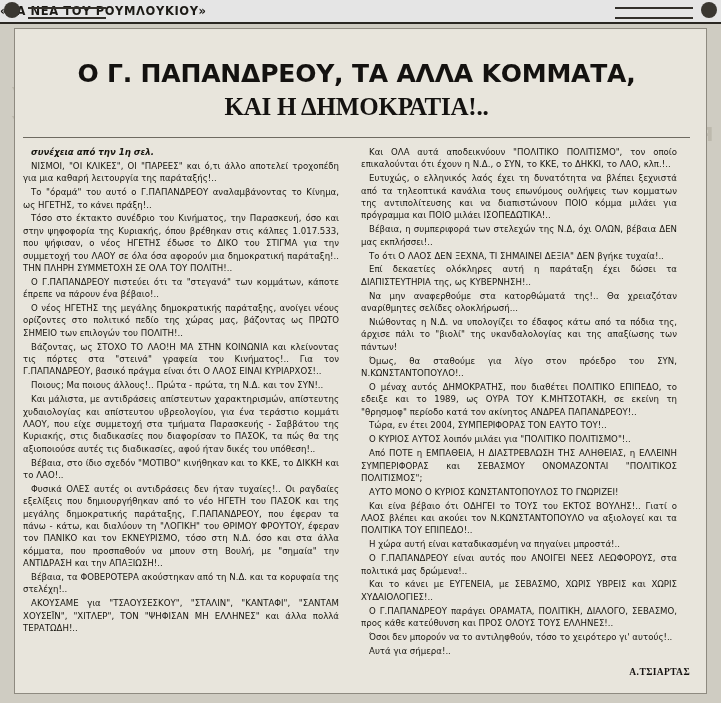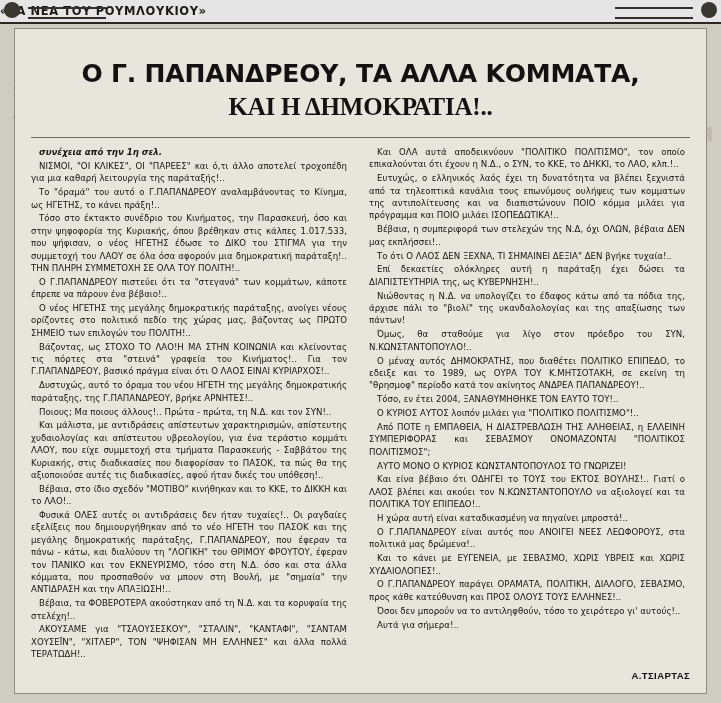--- a/index.html
+++ b/index.html
@@ -77,21 +77,21 @@
   
   .article {
     position: absolute;
     top: 28px;
     left: 14px;
     width: 693px;
     height: 666px;
     background: #e8e5dc;
     border: 1px solid #8e8a80;
     box-sizing: border-box;
-    padding: 16px 16px 8px 16px;
+    padding: 16px 16px 8px 8px;
   }
   .headline {
     text-align: center;
     font-family: "DejaVu Sans", sans-serif;
     font-weight: bold;
     font-size: 25px;
     line-height: 1.32;
     color: #141210;
     letter-spacing: -0.2px;
     margin: 12px 6px 14px 6px;
@@ -123,21 +123,21 @@
     font-style: italic;
     font-weight: bold;
     font-size: 8.6px;
     margin: 0 0 3px 0;
     text-indent: 0;
   }
   .signature {
     text-align: right;
     font-weight: bold;
     font-size: 9.5px;
-    font-family: Liberation Sans, sans-serif;
+    font-family: Liberation Serif, serif;
     margin-top: 8px;
     letter-spacing: 0.4px;
     color: #141210;
   }
 </style>
 </head>
 <body>
 
 <div class="page">
 
@@ -165,39 +165,39 @@
     <div class="columns">
 
       <div class="col" id="left-col">
         <p class="cont">συνέχεια από την 1η σελ.</p>
       <p>ΝΙΣΜΟΙ, "ΟΙ ΚΛΙΚΕΣ", ΟΙ "ΠΑΡΕΕΣ" και ό,τι άλλο αποτελεί τροχοπέδη για μια καθαρή λειτουργία της παράταξής!..</p>
           <p>Το "όραμά" του αυτό ο Γ.ΠΑΠΑΝΔΡΕΟΥ αναλαμβάνοντας το Κίνημα, ως ΗΓΕΤΗΣ, το κάνει πράξη!..</p>
           <p>Τόσο στο έκτακτο συνέδριο του Κινήματος, την Παρασκευή, όσο και στην ψηφοφορία της Κυριακής, όπου βρέθηκαν στις κάλπες 1.017.533, που ψήφισαν, ο νέος ΗΓΕΤΗΣ έδωσε το ΔΙΚΟ του ΣΤΙΓΜΑ για την συμμετοχή του ΛΑΟΥ σε όλα όσα αφορούν μια δημοκρατική παράταξη!.. ΤΗΝ ΠΛΗΡΗ ΣΥΜΜΕΤΟΧΗ ΣΕ ΟΛΑ ΤΟΥ ΠΟΛΙΤΗ!..</p>
           <p>Ο Γ.ΠΑΠΑΝΔΡΕΟΥ πιστεύει ότι τα "στεγανά" των κομμάτων, κάποτε έπρεπε να πάρουν ένα βέβαιο!..</p>
           <p>Ο νέος ΗΓΕΤΗΣ της μεγάλης δημοκρατικής παράταξης, ανοίγει νέους ορίζοντες στο πολιτικό πεδίο της χώρας μας, βάζοντας ως ΠΡΩΤΟ ΣΗΜΕΙΟ των επιλογών του ΠΟΛΙΤΗ!..</p>
           <p>Βάζοντας, ως ΣΤΟΧΟ ΤΟ ΛΑΟ!Η ΜΑ ΣΤΗΝ ΚΟΙΝΩΝΙΑ και κλείνοντας τις πόρτες στα "στεινά" γραφεία του Κινήματος!.. Για τον Γ.ΠΑΠΑΝΔΡΕΟΥ, βασικό πράγμα είναι ότι Ο ΛΑΟΣ ΕΙΝΑΙ ΚΥΡΙΑΡΧΟΣ!..</p>
-          <p>Δυστυχώς, αυτό το όραμα του νέου ΗΓΕΤΗ της μεγάλης δημοκρατικής παράταξης, της Γ.ΠΑΠΑΝΔΡΕΟΥ, βρήκε ΑΡΝΗΤΕΣ!..</p>
           <p>Ποιους; Μα ποιους άλλους!.. Πρώτα - πρώτα, τη Ν.Δ. και τον ΣΥΝ!..</p>
           <p>Και μάλιστα, με αντιδράσεις απίστευτων χαρακτηρισμών, απίστευτης χυδαιολογίας και απίστευτου υβρεολογίου, για ένα τεράστιο κομμάτι ΛΑΟΥ, που είχε συμμετοχή στα τμήματα Παρασκευής - Σαββάτου της Κυριακής, στις διαδικασίες που διαφορίσαν το ΠΑΣΟΚ, τα πώς θα της αξιοποιούσε αυτές τις διαδικασίες, αφού ήταν δικές του υπόθεση!..</p>
           <p>Βέβαια, στο ίδιο σχεδόν "ΜΟΤΙΒΟ" κινήθηκαν και το ΚΚΕ, το ΔΙΚΚΗ και το ΛΑΟ!..</p>
           <p>Φυσικά ΟΛΕΣ αυτές οι αντιδράσεις δεν ήταν τυχαίες!.. Οι ραγδαίες εξελίξεις που δημιουργήθηκαν από το νέο ΗΓΕΤΗ του ΠΑΣΟΚ και της μεγάλης δημοκρατικής παράταξης, Γ.ΠΑΠΑΝΔΡΕΟΥ, που έφεραν τα πάνω - κάτω, και διαλύουν τη "ΛΟΓΙΚΗ" του ΘΡΙΜΟΥ ΦΡΟΥΤΟΥ, έφεραν τον ΠΑΝΙΚΟ και τον ΕΚΝΕΥΡΙΣΜΟ, τόσο στη Ν.Δ. όσο και στα άλλα κόμματα, που προσπαθούν να μπουν στη Βουλή, με "σημαία" την ΑΝΤΙΔΡΑΣΗ και την ΑΠΑΞΙΩΣΗ!..</p>
           <p>Βέβαια, τα ΦΟΒΕΡΟΤΕΡΑ ακούστηκαν από τη Ν.Δ. και τα κορυφαία της στελέχη!..</p>
           <p>ΑΚΟΥΣΑΜΕ για "ΤΣΑΟΥΣΕΣΚΟΥ", "ΣΤΑΛΙΝ", "ΚΑΝΤΑΦΙ", "ΣΑΝΤΑΜ ΧΟΥΣΕΪΝ", "ΧΙΤΛΕΡ", ΤΟΝ "ΨΗΦΙΣΑΝ ΜΗ ΕΛΛΗΝΕΣ" και άλλα πολλά ΤΕΡΑΤΩΔΗ!..</p>
         </div>
 
       <div class="col" id="right-col">
           <p>Και ΟΛΑ αυτά αποδεικνύουν "ΠΟΛΙΤΙΚΟ ΠΟΛΙΤΙΣΜΟ", τον οποίο επικαλούνται ότι έχουν η Ν.Δ., ο ΣΥΝ, το ΚΚΕ, το ΔΗΚΚΙ, το ΛΑΟ, κλπ.!..</p>
           <p>Ευτυχώς, ο ελληνικός λαός έχει τη δυνατότητα να βλέπει ξεχνιστά από τα τηλεοπτικά κανάλια τους επωνύμους ουλήψεις των κομματων της αντιπολίτευσης και να διαπιστώνουν ΠΟΙΟ κόμμα μιλάει για πρόγραμμα και ΠΟΙΟ μιλάει ΙΣΟΠΕΔΩΤΙΚΑ!..</p>
           <p>Βέβαια, η συμπεριφορά των στελεχών της Ν.Δ, όχι ΟΛΩΝ, βέβαια ΔΕΝ μας εκπλήσσει!..</p>
           <p>Το ότι Ο ΛΑΟΣ ΔΕΝ ΞΕΧΝΑ, ΤΙ ΣΗΜΑΙΝΕΙ ΔΕΞΙΑ" ΔΕΝ βγήκε τυχαία!..</p>
           <p>Επί δεκαετίες ολόκληρες αυτή η παράταξη έχει δώσει τα ΔΙΑΠΙΣΤΕΥΤΗΡΙΑ της, ως ΚΥΒΕΡΝΗΣΗ!..</p>
+          <p>Να μην αναφερθούμε στα κατορθώματά της!.. Θα χρειαζόταν αναρίθμητες σελίδες ολοκλήρωσή...</p>
           <p>Νιώθοντας η Ν.Δ. να υπολογίζει το έδαφος κάτω από τα πόδια της, άρχισε πάλι το "βιολί" της υκανδαλολογίας και της απαξίωσης των πάντων!</p>
           <p>Όμως, θα σταθούμε για λίγο στον πρόεδρο του ΣΥΝ, Ν.ΚΩΝΣΤΑΝΤΟΠΟΥΛΟ!..</p>
           <p>Ο μέναχ αυτός ΔΗΜΟΚΡΑΤΗΣ, που διαθέτει ΠΟΛΙΤΙΚΟ ΕΠΙΠΕΔΟ, το εδειξε και το 1989, ως ΟΥΡΑ ΤΟΥ Κ.ΜΗΤΣΟΤΑΚΗ, σε εκείνη τη "θρησμοφ" περίοδο κατά τον ακίνητος ΑΝΔΡΕΑ ΠΑΠΑΝΔΡΕΟΥ!..</p>
-          <p>Τόσο, εν έτει 2004, ΞΑΝΑΘΥΜΗΘΗΚΕ ΤΟΝ ΕΑΥΤΟ ΤΟΥ!..</p>
+          <p>Τώρα, εν έτει 2004, ΣΥΜΠΕΡΙΦΟΡΑΣ ΤΟΝ ΕΑΥΤΟ ΤΟΥ!..</p>
           <p>Ο ΚΥΡΙΟΣ ΑΥΤΟΣ λοιπόν μιλάει για "ΠΟΛΙΤΙΚΟ ΠΟΛΙΤΙΣΜΟ"!..</p>
           <p>Από ΠΟΤΕ η ΕΜΠΑΘΕΙΑ, Η ΔΙΑΣΤΡΕΒΛΩΣΗ ΤΗΣ ΑΛΗΘΕΙΑΣ, η ΕΛΛΕΙΝΗ ΣΥΜΠΕΡΙΦΟΡΑΣ και ΣΕΒΑΣΜΟΥ ΟΝΟΜΑΖΟΝΤΑΙ "ΠΟΛΙΤΙΚΟΣ ΠΟΛΙΤΙΣΜΟΣ";</p>
           <p>ΑΥΤΟ ΜΟΝΟ Ο ΚΥΡΙΟΣ ΚΩΝΣΤΑΝΤΟΠΟΥΛΟΣ ΤΟ ΓΝΩΡΙΖΕΙ!</p>
           <p>Και είνα βέβαιο ότι ΟΔΗΓΕΙ το ΤΟΥΣ του ΕΚΤΟΣ ΒΟΥΛΗΣ!.. Γιατί ο ΛΑΟΣ βλέπει και ακούει τον Ν.ΚΩΝΣΤΑΝΤΟΠΟΥΛΟ να αξιολογεί και τα ΠΟΛΙΤΙΚΑ ΤΟΥ ΕΠΙΠΕΔΟ!..</p>
           <p>Η χώρα αυτή είναι καταδικασμένη να πηγαίνει μπροστά!..</p>
           <p>Ο Γ.ΠΑΠΑΝΔΡΕΟΥ είναι αυτός που ΑΝΟΙΓΕΙ ΝΕΕΣ ΛΕΩΦΟΡΟΥΣ, στα πολιτικά μας δρώμενα!..</p>
           <p>Και το κάνει με ΕΥΓΕΝΕΙΑ, με ΣΕΒΑΣΜΟ, ΧΩΡΙΣ ΥΒΡΕΙΣ και ΧΩΡΙΣ ΧΥΔΑΙΟΛΟΓΙΕΣ!..</p>
           <p>Ο Γ.ΠΑΠΑΝΔΡΕΟΥ παράγει ΟΡΑΜΑΤΑ, ΠΟΛΙΤΙΚΗ, ΔΙΑΛΟΓΟ, ΣΕΒΑΣΜΟ, προς κάθε κατεύθυνση και ΠΡΟΣ ΟΛΟΥΣ ΤΟΥΣ ΕΛΛΗΝΕΣ!..</p>
           <p>Όσοι δεν μπορούν να το αντιληφθούν, τόσο το χειρότερο γι' αυτούς!..</p>
           <p>Αυτά για σήμερα!..</p>

